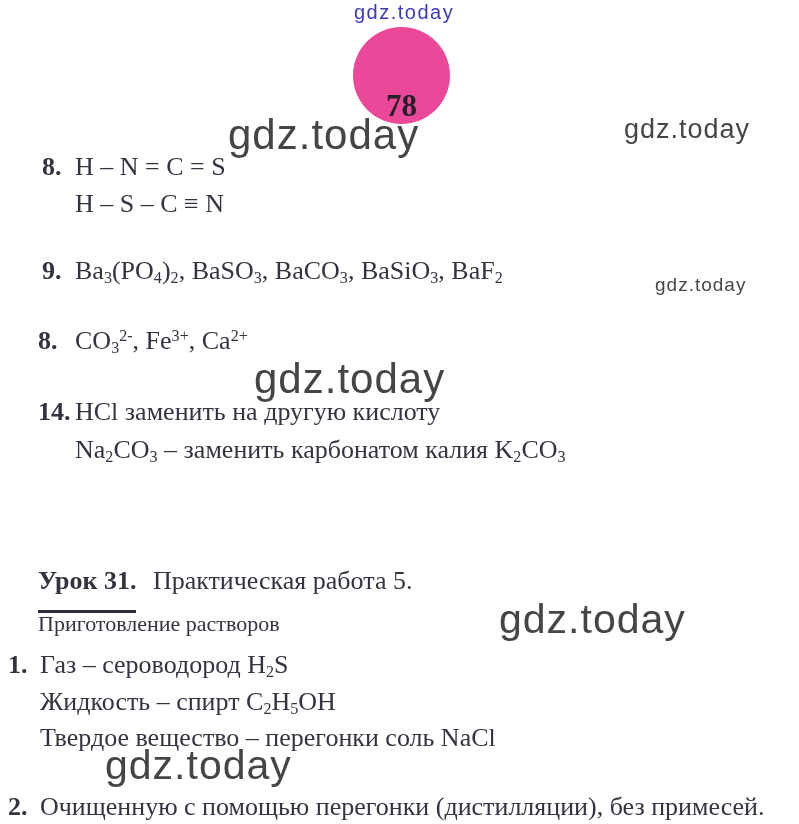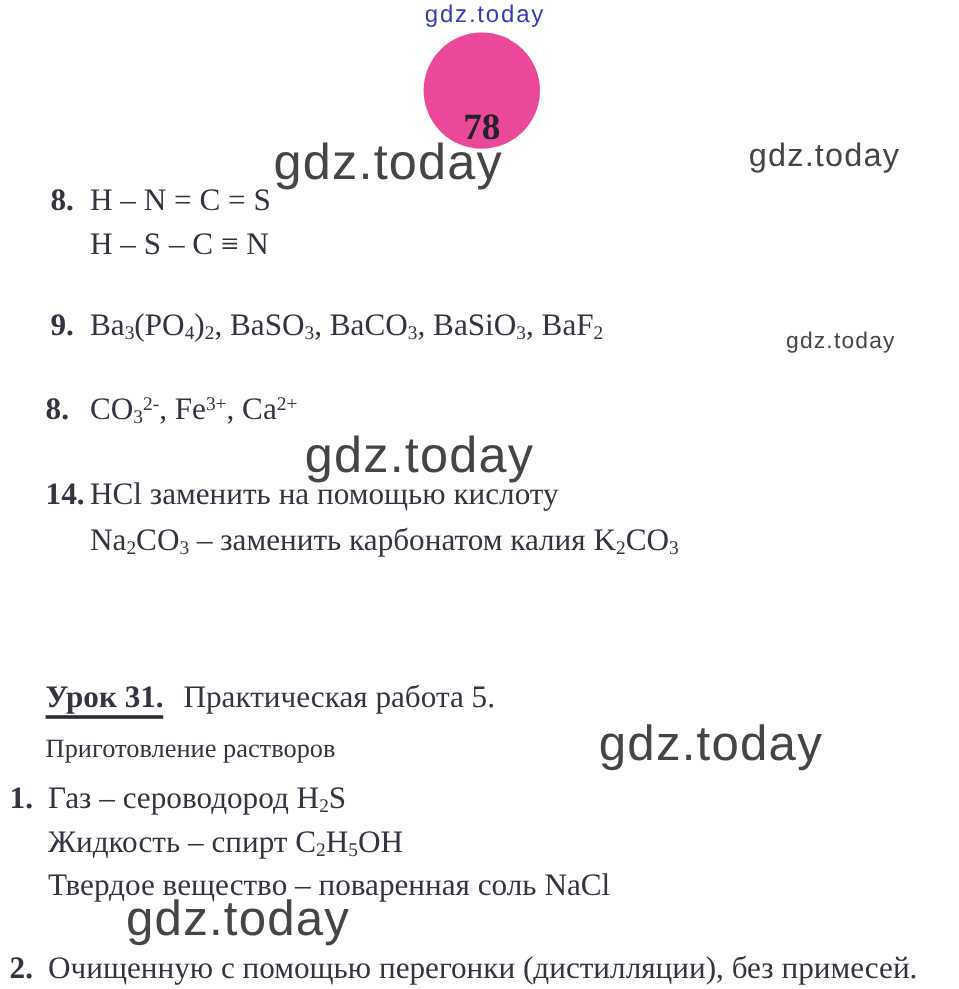--- a/index.html
+++ b/index.html
@@ -78,21 +78,21 @@
     position: absolute;
     left: 38px; top: 564px;
     font-size: 26px;
     line-height: 34px;
     white-space: nowrap;
     z-index: 2;
   }
   .lesson-label {
     font-weight: bold;
     border-bottom: 3px solid #2c2c34;
-    padding-bottom: 1px;
+    padding-bottom: 15px;
     margin-right: 10px;
   }
   .subheading {
     position: absolute;
     left: 38px; top: 607px;
     font-size: 22px;
     line-height: 34px;
     white-space: nowrap;
     z-index: 2;
   }
@@ -126,37 +126,37 @@
 
   <div class="item" style="top:322px">
     <span class="num off-b">8.</span>
     <div class="line">CO<sub>3</sub><sup>2-</sup>, Fe<sup>3+</sup>, Ca<sup>2+</sup></div>
   </div>
 
   <div class="wm wm-d">gdz.today</div>
 
   <div class="item" style="top:393px; line-height:38px;">
     <span class="num off-b" style="line-height:38px">14.</span>
-    <div class="line" style="line-height:38px">HCl заменить на помощью кислоту</div>
+    <div class="line" style="line-height:38px">HCl заменить на другую кислоту</div>
     <div class="line" style="line-height:38px">Na<sub>2</sub>CO<sub>3</sub> – заменить карбонатом калия K<sub>2</sub>CO<sub>3</sub></div>
   </div>
 
   <div class="heading">
     <span class="lesson-label">Урок 31.</span>
     <span class="lesson-title">Практическая работа 5.</span>
   </div>
   <div class="subheading">Приготовление растворов</div>
 
   <div class="wm wm-e">gdz.today</div>
 
   <div class="item answer" style="top:647px; line-height:36.5px;">
     <span class="num off-c" style="line-height:36.5px">1.</span>
     <div class="line" style="line-height:36.5px">Газ – сероводород H<sub>2</sub>S</div>
     <div class="line" style="line-height:36.5px">Жидкость – спирт C<sub>2</sub>H<sub>5</sub>OH</div>
-    <div class="line" style="line-height:36.5px">Твердое вещество – поваренная соль NaCl</div>
+    <div class="line" style="line-height:36.5px">Твердое вещество – перегонки соль NaCl</div>
   </div>
 
   <div class="wm wm-f">gdz.today</div>
 
   <div class="item answer" style="top:788px">
     <span class="num off-c">2.</span>
     <div class="line">Очищенную с помощью перегонки (дистилляции), без примесей.</div>
   </div>
 
 </div>

